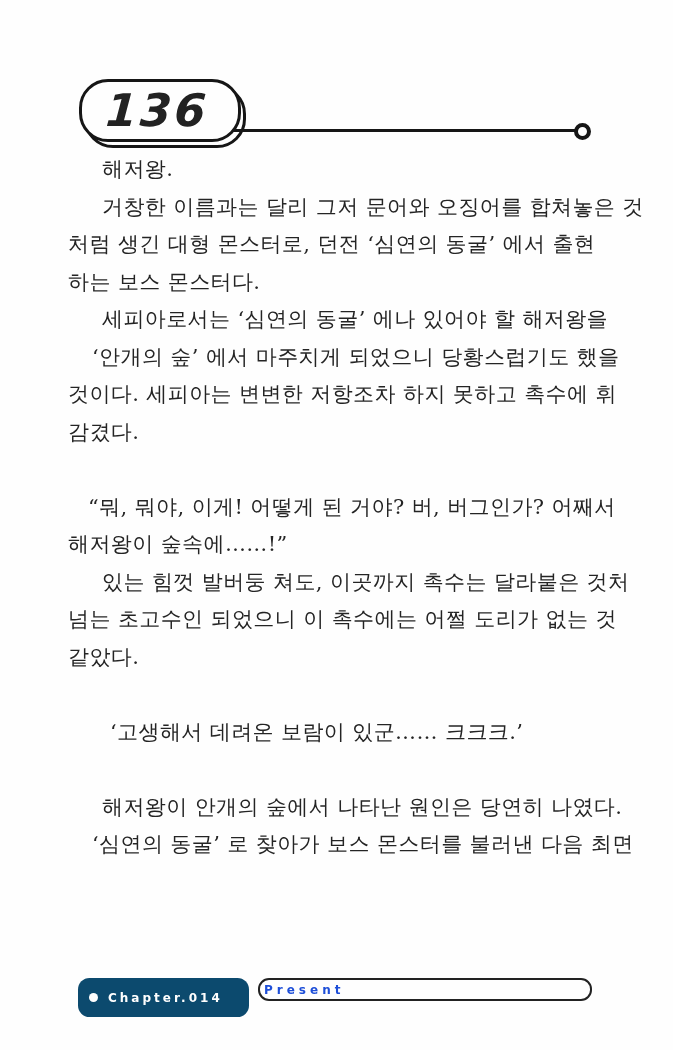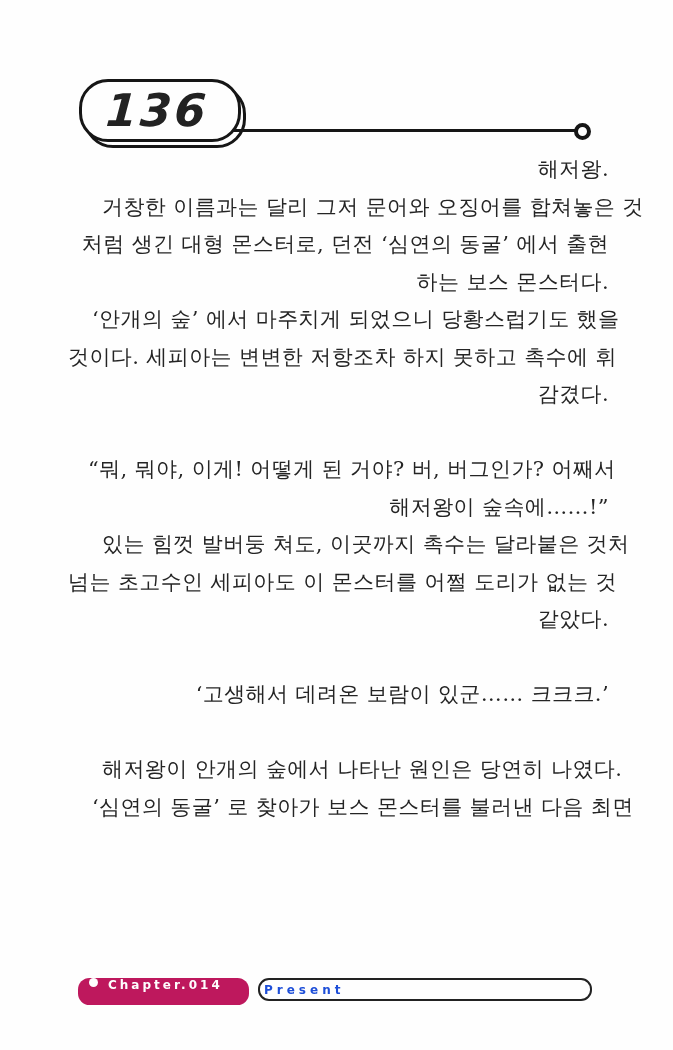--- a/index.html
+++ b/index.html
@@ -56,35 +56,35 @@
   }
 
   
   .text-block{
     position:absolute;left:68px;top:151px;width:541px;
     font-size:21px;
     line-height:37.5px;
     letter-spacing:0.4px;
     color:#242424;
   }
-  .tline{white-space:nowrap;text-align:right;}
+  .tline{white-space:nowrap;}
   .ind{text-indent:34px;}
   .q20{text-indent:20px;}
   .q24{text-indent:24px;}
   .q42{text-indent:42px;}
   .spacer{height:37.5px;}
 
   
   .footer{position:absolute;left:0;top:978px;width:673px;height:24px;}
   .chapter-pill{
     position:absolute;left:78px;top:0;
-    width:171px;height:27px;
-    background:#be185d;
+    width:171px;height:39px;
+    background:#0c4a6e;
     border-radius:11.5px;
-    display:flex;align-items:flex-start;
+    display:flex;align-items:center;
   }
   .chapter-dot{
     width:9px;height:9px;border-radius:50%;
     background:#fefefe;
     margin-left:11px;
   }
   .chapter-label{
     font-family:"DejaVu Sans","Liberation Sans",sans-serif;
     font-size:12px;font-weight:bold;
     letter-spacing:3px;
@@ -127,35 +127,36 @@
       <div class="tline ind">해저왕.</div>
     </div>
 
     <div>
       <div class="tline ind">거창한 이름과는 달리 그저 문어와 오징어를 합쳐놓은 것</div>
       <div class="tline">처럼 생긴 대형 몬스터로, 던전 ‘심연의 동굴’ 에서 출현</div>
       <div class="tline">하는 보스 몬스터다.</div>
     </div>
 
     <div>
+      <div class="tline ind">세피아로서는 ‘심연의 동굴’ 에나 있어야 할 해저왕을</div>
       <div class="tline q24">‘안개의 숲’ 에서 마주치게 되었으니 당황스럽기도 했을</div>
       <div class="tline">것이다. 세피아는 변변한 저항조차 하지 못하고 촉수에 휘</div>
       <div class="tline">감겼다.</div>
     </div>
 
     <div class="spacer"></div>
 
     <div>
       <div class="tline q20">“뭐, 뭐야, 이게! 어떻게 된 거야? 버, 버그인가? 어째서</div>
       <div class="tline">해저왕이 숲속에……!”</div>
     </div>
 
     <div>
       <div class="tline ind">있는 힘껏 발버둥 쳐도, 이곳까지 촉수는 달라붙은 것처</div>
-      <div class="tline">넘는 초고수인 세피아도 이 몬스터를 어쩔 도리가 없는 것</div>
+      <div class="tline">넘는 초고수인 되었으니 이 촉수에는 어쩔 도리가 없는 것</div>
       <div class="tline">같았다.</div>
     </div>
 
     <div class="spacer"></div>
 
     <div>
       <div class="tline q42">‘고생해서 데려온 보람이 있군…… 크크크.’</div>
     </div>
 
     <div class="spacer"></div>

